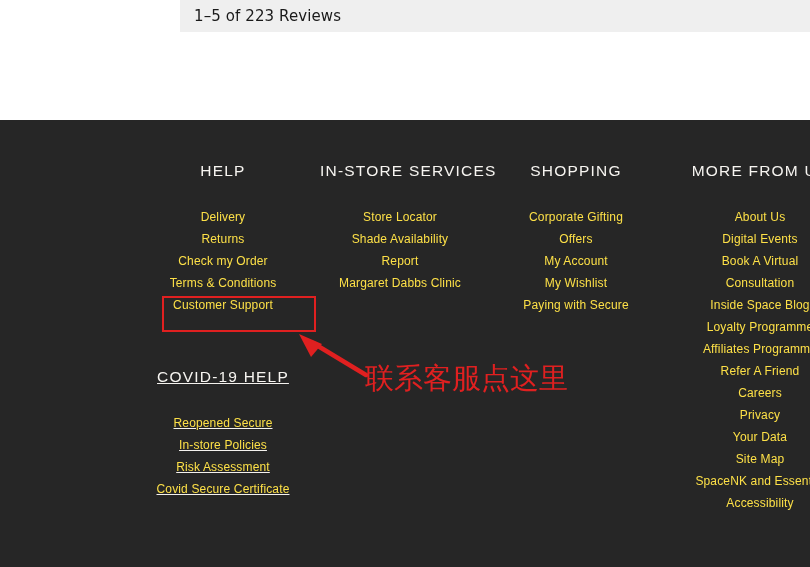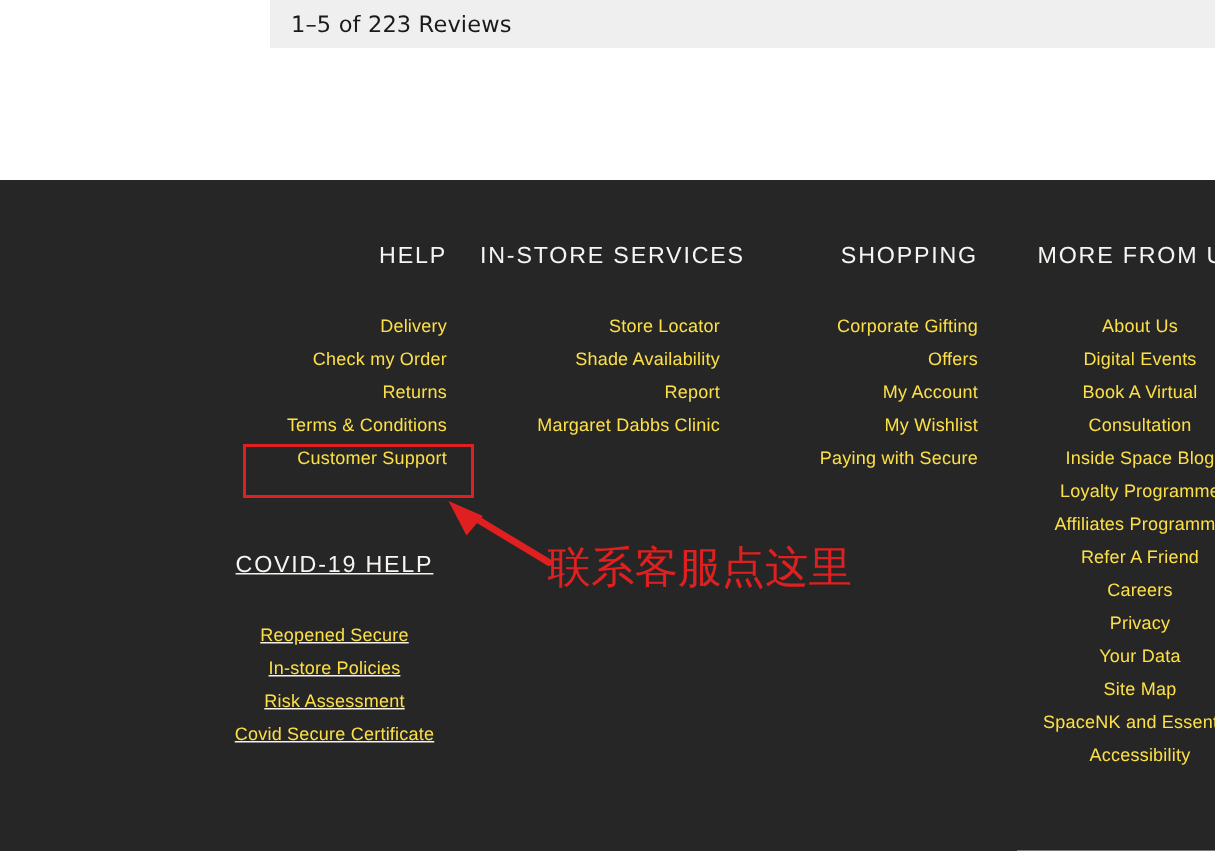--- a/index.html
+++ b/index.html
@@ -47,21 +47,21 @@
     left: 0;
     top: 120px;
     width: 810px;
     height: 447px;
     background: #262626;
     overflow: hidden;
   }
   .footer-col {
     position: absolute;
     top: 0;
-    text-align: right;
+    text-align: center;
     color: #f4f2ee;
   }
   .col-head {
     font-size: 15.5px;
     letter-spacing: 1.2px;
     color: #f7f5f1;
     white-space: nowrap;
     font-weight: 400;
   }
   .link-list {
@@ -140,22 +140,22 @@
   </div>
 </div>
 
 <div id="footer">
 
   <div class="footer-col" id="col-help">
     <div class="col-head">HELP</div>
     <div class="col-head-gap"></div>
     <ul class="link-list">
       <li>Delivery</li>
+      <li>Returns</li>
       <li>Check my Order</li>
-      <li>Returns</li>
       <li>Terms &amp; Conditions</li>
       <li>Customer Support</li>
     </ul>
   </div>
 
   <div class="footer-col" id="col-instore">
     <div class="col-head">IN-STORE SERVICES</div>
     <div class="col-head-gap"></div>
     <ul class="link-list">
       <li>Store Locator</li>

